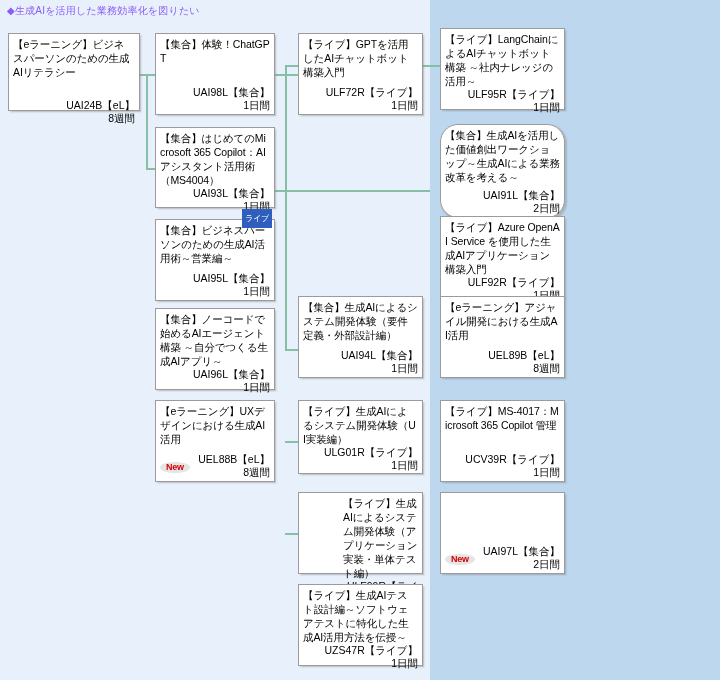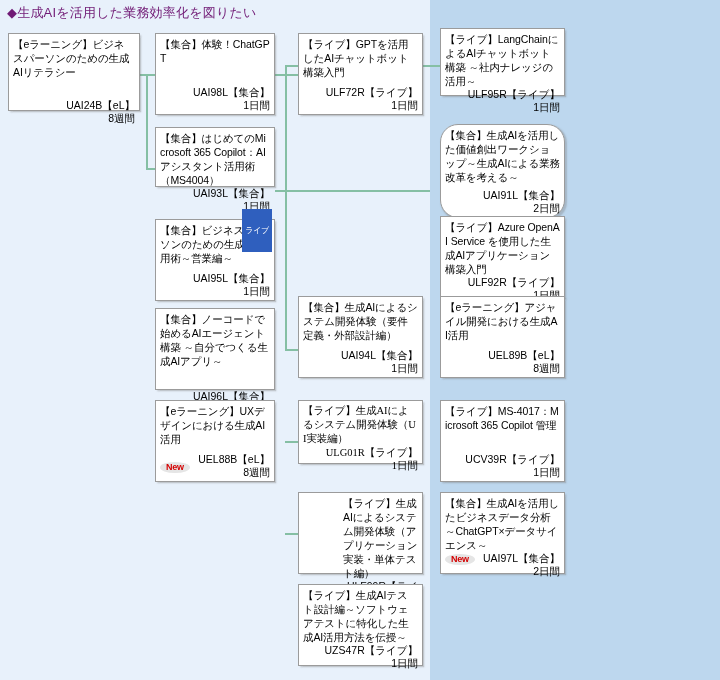--- a/index.html
+++ b/index.html
@@ -14,21 +14,21 @@
 
   
   .panel-right{
     position:absolute;
     left:430px;top:0;width:290px;height:680px;
     background:#bdd7ee;
   }
 
   .title{
     position:absolute;left:7px;top:4px;
-    font-size:13px;color:#701a75;
+    font-size:10px;color:#8b5cf6;
     letter-spacing:0.2px;
     white-space:nowrap;
   }
 
   
   .conn{position:absolute;background:#85bfa4;}
   .conn.h{height:1.5px;}
   .conn.v{width:1.5px;}
 
   
@@ -59,21 +59,21 @@
   .box .code{display:block;}
   .box .dur{display:block;}
 
   .badge-live{
     position:absolute;
     right:2px;top:-11px;
     background:#2f5fbe;
     color:#fff;
     font-size:8px;
     line-height:11px;
-    padding:16px 3px;
+    padding:4px 3px;
     letter-spacing:-0.3px;
   }
   .badge-new{
     position:absolute;
     left:4px;bottom:8px;
     background:#e5e5e5;
     color:#d40000;
     font-size:9px;
     font-weight:bold;
     line-height:11px;
@@ -115,36 +115,36 @@
           <span class="dur">8週間</span>
         </div>
       </div>
       <div class="box" style="left: 155px; top: 33px; width: 120px; height: 82px; justify-content: flex-end;">
         <div class="ttl">【集合】体験！ChatGPT</div>
         <div class="meta">
           <span class="code">UAI98L【集合】</span>
           <span class="dur">1日間</span>
         </div>
       </div>
-      <div class="box" style="left: 155px; top: 127px; width: 120px; height: 60px;">
+      <div class="box" style="left: 155px; top: 127px; width: 120px; height: 81px;">
         <div class="ttl">【集合】はじめてのMicrosoft 365 Copilot：AIアシスタント活用術（MS4004）</div>
         <div class="meta">
           <span class="code">UAI93L【集合】</span>
           <span class="dur">1日間</span>
         </div>
       </div>
       <div class="box" style="left: 155px; top: 219px; width: 120px; height: 82px; position: absolute;">
         <div class="ttl">【集合】ビジネスパーソンのための生成AI活用術～営業編～</div>
         <div class="meta">
           <span class="code">UAI95L【集合】</span>
           <span class="dur">1日間</span>
         </div>
         <span class="badge-live">ライブ</span>
       </div>
-      <div class="box" style="left: 155px; top: 308px; width: 120px; height: 82px; gap: 22px;">
+      <div class="box" style="left: 155px; top: 308px; width: 120px; height: 82px;">
         <div class="ttl">【集合】ノーコードで始めるAIエージェント構築 ～自分でつくる生成AIアプリ～</div>
         <div class="meta">
           <span class="code">UAI96L【集合】</span>
           <span class="dur">1日間</span>
         </div>
       </div>
       <div class="box" style="left: 155px; top: 400px; width: 120px; height: 82px;">
         <div class="ttl">【eラーニング】UXデザインにおける生成AI活用</div>
         <div class="meta">
           <span class="code">UEL88B【eL】</span>
@@ -159,42 +159,42 @@
           <span class="dur">1日間</span>
         </div>
       </div>
       <div class="box" style="left: 298px; top: 296px; width: 125px; height: 82px;">
         <div class="ttl">【集合】生成AIによるシステム開発体験（要件定義・外部設計編）</div>
         <div class="meta">
           <span class="code">UAI94L【集合】</span>
           <span class="dur">1日間</span>
         </div>
       </div>
-      <div class="box" style="left: 298px; top: 400px; width: 125px; height: 64px; font-family: Liberation Serif, serif;">
+      <div class="box" style="left: 298px; top: 400px; width: 125px; height: 74px;">
         <div class="ttl">【ライブ】生成AIによるシステム開発体験（UI実装編）</div>
         <div class="meta">
           <span class="code">ULG01R【ライブ】</span>
           <span class="dur">1日間</span>
         </div>
       </div>
       <div class="box" style="left: 298px; top: 492px; width: 125px; height: 82px; padding-left: 44px;">
         <div class="ttl">【ライブ】生成AIによるシステム開発体験（アプリケーション実装・単体テスト編）</div>
         <div class="meta">
           <span class="code">ULF99R【ライブ】</span>
           <span class="dur">1日間</span>
         </div>
       </div>
       <div class="box" style="left: 298px; top: 584px; width: 125px; height: 82px;">
         <div class="ttl">【ライブ】生成AIテスト設計編～ソフトウェアテストに特化した生成AI活用方法を伝授～</div>
         <div class="meta">
           <span class="code">UZS47R【ライブ】</span>
           <span class="dur">1日間</span>
         </div>
       </div>
-      <div class="box" style="left: 440px; top: 28px; width: 125px; height: 68px;">
+      <div class="box" style="left: 440px; top: 28px; width: 125px; height: 82px;">
         <div class="ttl">【ライブ】LangChainによるAIチャットボット構築 ～社内ナレッジの活用～</div>
         <div class="meta">
           <span class="code">ULF95R【ライブ】</span>
           <span class="dur">1日間</span>
         </div>
       </div>
       <div class="box" style="left: 440px; top: 124px; width: 125px; height: 94px; border-radius: 18px;">
         <div class="ttl">【集合】生成AIを活用した価値創出ワークショップ～生成AIによる業務改革を考える～</div>
         <div class="meta">
           <span class="code">UAI91L【集合】</span>
@@ -216,21 +216,20 @@
         </div>
       </div>
       <div class="box" style="left: 440px; top: 400px; width: 125px; height: 82px; justify-content: flex-end;">
         <div class="ttl">【ライブ】MS-4017：Microsoft 365 Copilot 管理</div>
         <div class="meta">
           <span class="code">UCV39R【ライブ】</span>
           <span class="dur">1日間</span>
         </div>
       </div>
       <div class="box" style="left: 440px; top: 492px; width: 125px; height: 82px;">
-        <div class="ttl">【集合】生成AIを活用したビジネスデータ分析～ChatGPT×データサイエンス～</div>
         <div class="meta">
           <span class="code">UAI97L【集合】</span>
           <span class="dur">2日間</span>
         </div>
         <span class="badge-new">New</span>
       </div>
     </div>
 
 </div>
 

